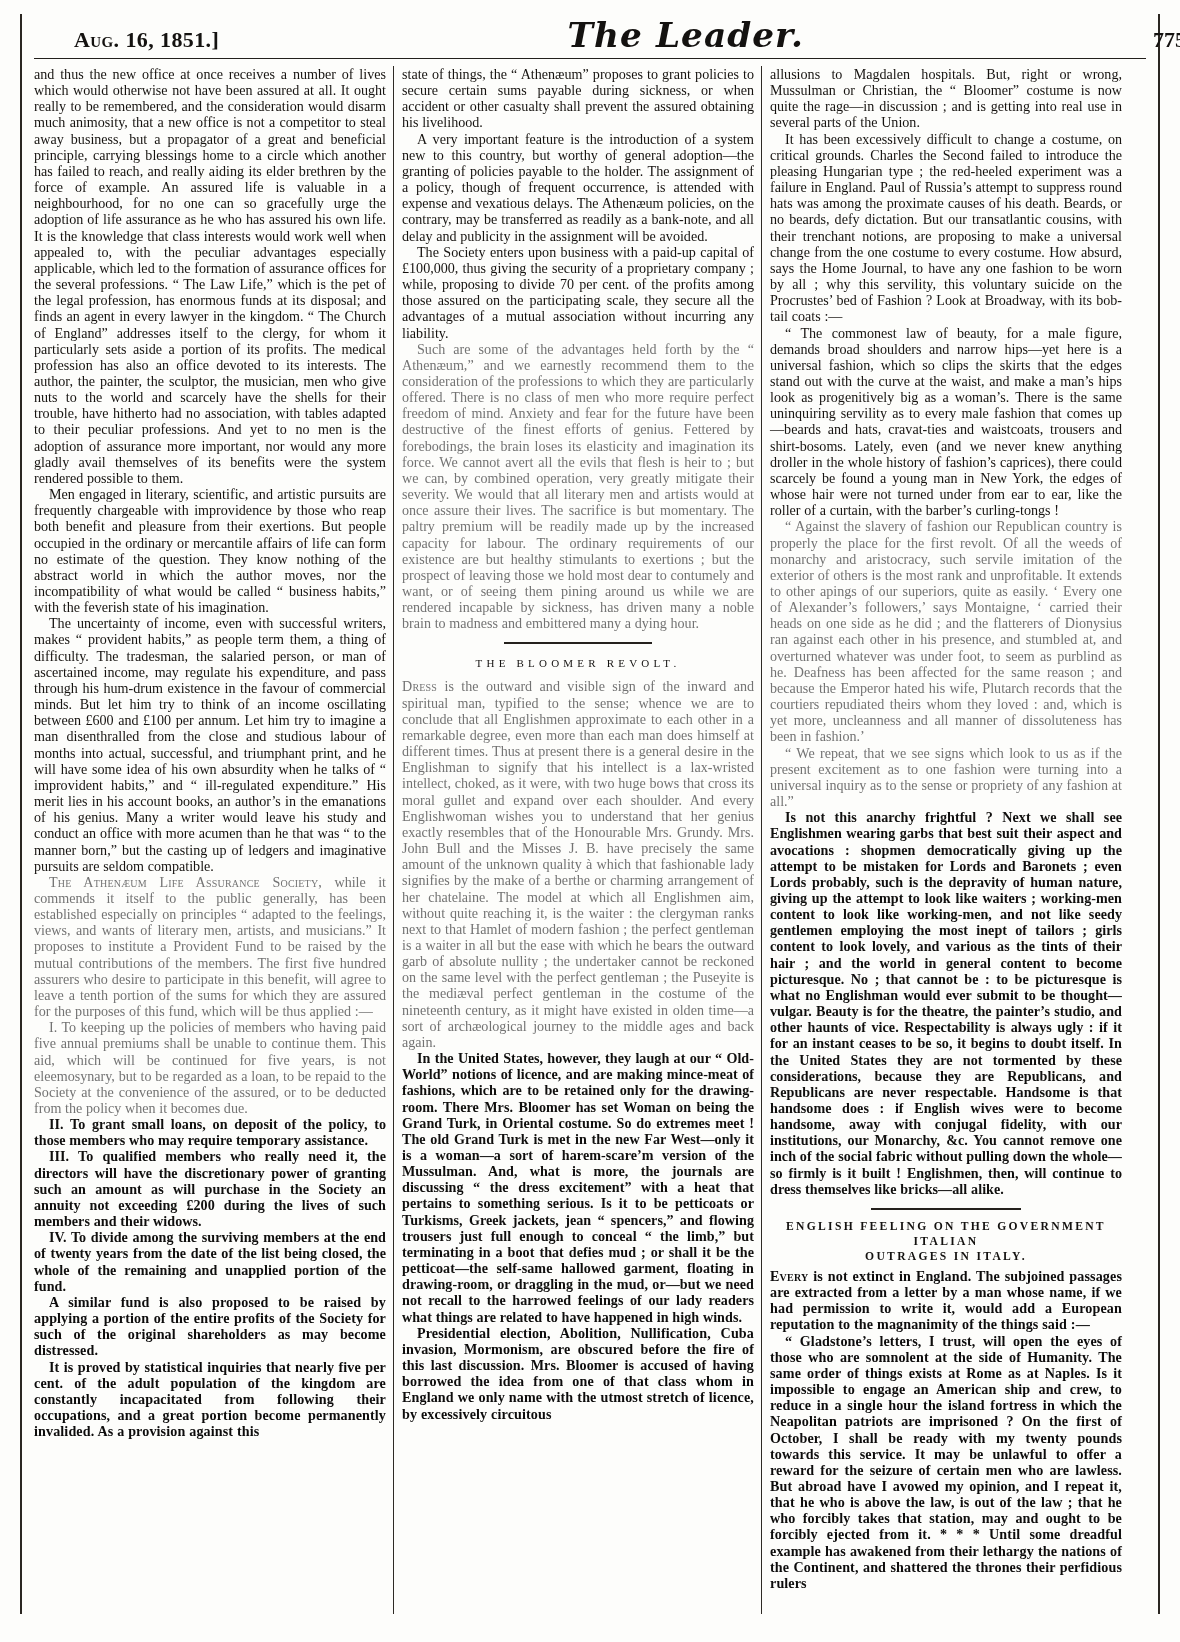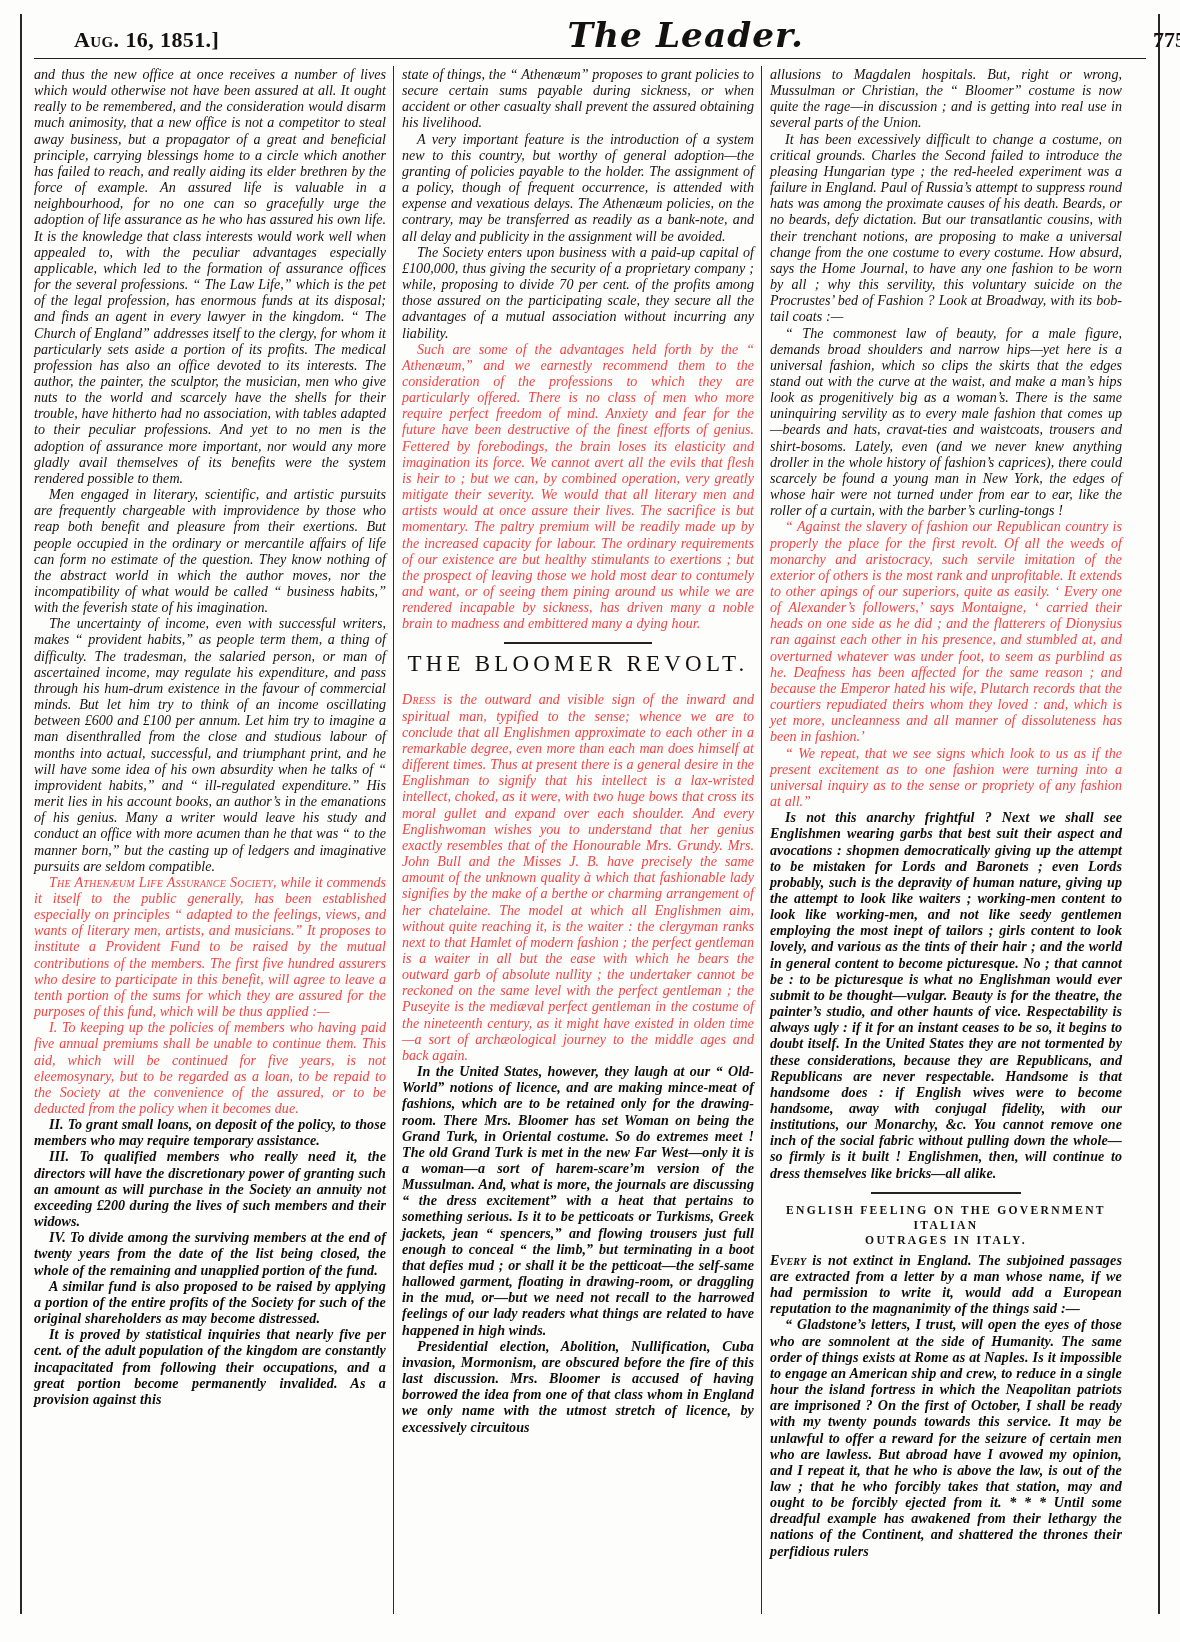--- a/index.html
+++ b/index.html
@@ -106,41 +106,40 @@
   }
   .col p {
     margin: 0;
     text-align: justify;
     text-justify: inter-word;
     font-size: 14.1px;
     line-height: 16.15px;
     text-indent: 15px;
     hyphens: manual;
     word-spacing: 0.2px;
-    font-style: italic;
   }
   .col p.noind { text-indent: 0; }
   .sc { font-variant: small-caps; letter-spacing: 0.2px; }
   
   .ink1 { color: #161310; }
-  .ink2 { color: #ef4444; font-weight: 500; }
+  .ink2 { color: #737373; font-weight: 500; }
   .ink3 { color: #100f0e; font-weight: 600; letter-spacing: 0.05px; }
   .ink4 { color: #0d0c0c; font-weight: 700; letter-spacing: 0.12px; }
   .tiny { font-size: 12.6px; line-height: 14.3px; font-weight: 700; }
   
   .sec-rule {
     width: 148px;
     height: 0;
     border-top: 2px solid #25211d;
     margin: 11px auto 9px auto;
   }
   .sec-rule.short { width: 150px; }
   h2.sec-head {
-    margin: 0 0 17px 0;
-    font-size: 23px;
+    margin: 0 0 4px 0;
+    font-size: 11px;
     font-weight: 400;
     text-align: center;
     letter-spacing: 4.2px;
     line-height: 21px;
   }
   h2.sec-head-sm {
     margin: 0 0 4px 0;
     font-size: 11.6px;
     font-weight: 700;
     text-align: center;

